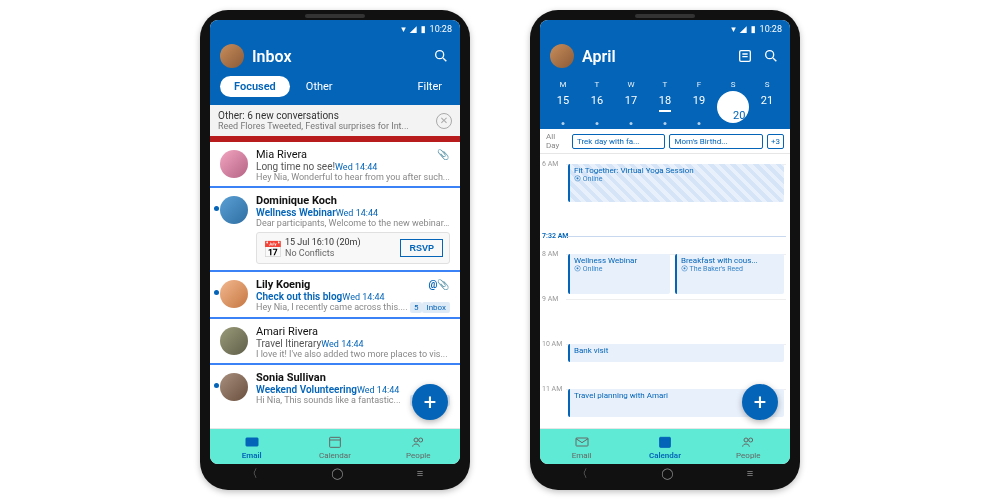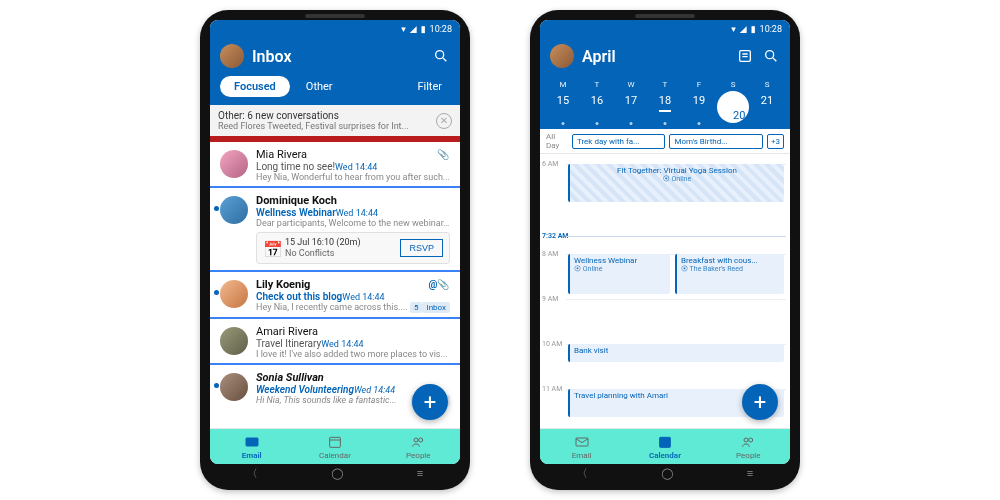--- a/index.html
+++ b/index.html
@@ -93,21 +93,21 @@
   .clip { color:#888; font-size:10px; }
   .mention { color:#0364B8; font-size:10px; font-weight:700; }
 
   .rsvp-card {
     margin:4px 0 2px 0; border:1px solid #e0e0e0; background:#f8f8f8;
     display:flex; align-items:center; padding:4px 6px; gap:6px; border-radius:3px;
   }
   .rsvp-ico { width:16px;height:16px; color:#0364B8; }
   .rsvp-txt { flex:1; font-size:9px; color:#333; line-height:1.2; }
   .rsvp-txt .nc { color:#666; display:block; }
-  .rsvp-btn { border:1px solid #0364B8; color:#0364B8; font-size:9px; font-weight:400; padding:3px 8px; background:transparent; }
+  .rsvp-btn { border:1px solid #0364B8; color:#0364B8; font-size:9px; font-weight:700; padding:3px 8px; background:transparent; }
 
   
   .fab {
     position:absolute; right:12px; bottom:44px;
     width:36px;height:36px;border-radius:50%;background:#0364B8;
     color:#fff; font-size:22px; display:flex;align-items:center;justify-content:center;
     box-shadow:0 2px 6px rgba(0,0,0,.3);
   }
 
   
@@ -269,21 +269,21 @@
             <span class="sender">Amari Rivera</span>
           </div>
           <div class="rowtop">
             <span class="subj">Travel Itinerary</span>
             <span class="time">Wed 14:44</span>
           </div>
           <div class="preview">I love it! I've also added two more places to vis...</div>
         </div>
       </div>
 
-      <div class="row" style="border-bottom:none;font-style:italic;">
+      <div class="row" style="border-bottom:none;">
         <span class="dot"></span>
         <div class="av a5"></div>
         <div class="rowc">
           <div class="rowtop">
             <span class="sender bold">Sonia Sullivan</span>
           </div>
           <div class="rowtop">
             <span class="subj link">Weekend Volunteering</span>
             <span class="time">Wed 14:44</span>
           </div>
@@ -410,21 +410,21 @@
       <div class="hourline" style="top:82px;border-color:#c8d8ef"></div>
       <div class="hourlab" style="top:100px">8 AM</div>
       <div class="hourline" style="top:100px"></div>
       <div class="hourlab" style="top:145px">9 AM</div>
       <div class="hourline" style="top:145px"></div>
       <div class="hourlab" style="top:190px">10 AM</div>
       <div class="hourline" style="top:190px"></div>
       <div class="hourlab" style="top:235px">11 AM</div>
       <div class="hourline" style="top:235px"></div>
 
-      <div class="evt hatched" style="top:10px;height:38px;text-align:center;">
+      <div class="evt hatched" style="top:10px;height:38px;">
         <span>Fit Together: Virtual Yoga Session</span>
         <span class="loc"><span>⦿ </span><span>Online</span></span>
       </div>
 
       <div class="evt" style="top:100px;height:40px;right:120px;">
         <span>Wellness Webinar</span>
         <span class="loc"><span>⦿ </span><span>Online</span></span>
       </div>
       <div class="evt" style="top:100px;height:40px;left:135px;">
         <span>Breakfast with cous...</span>

